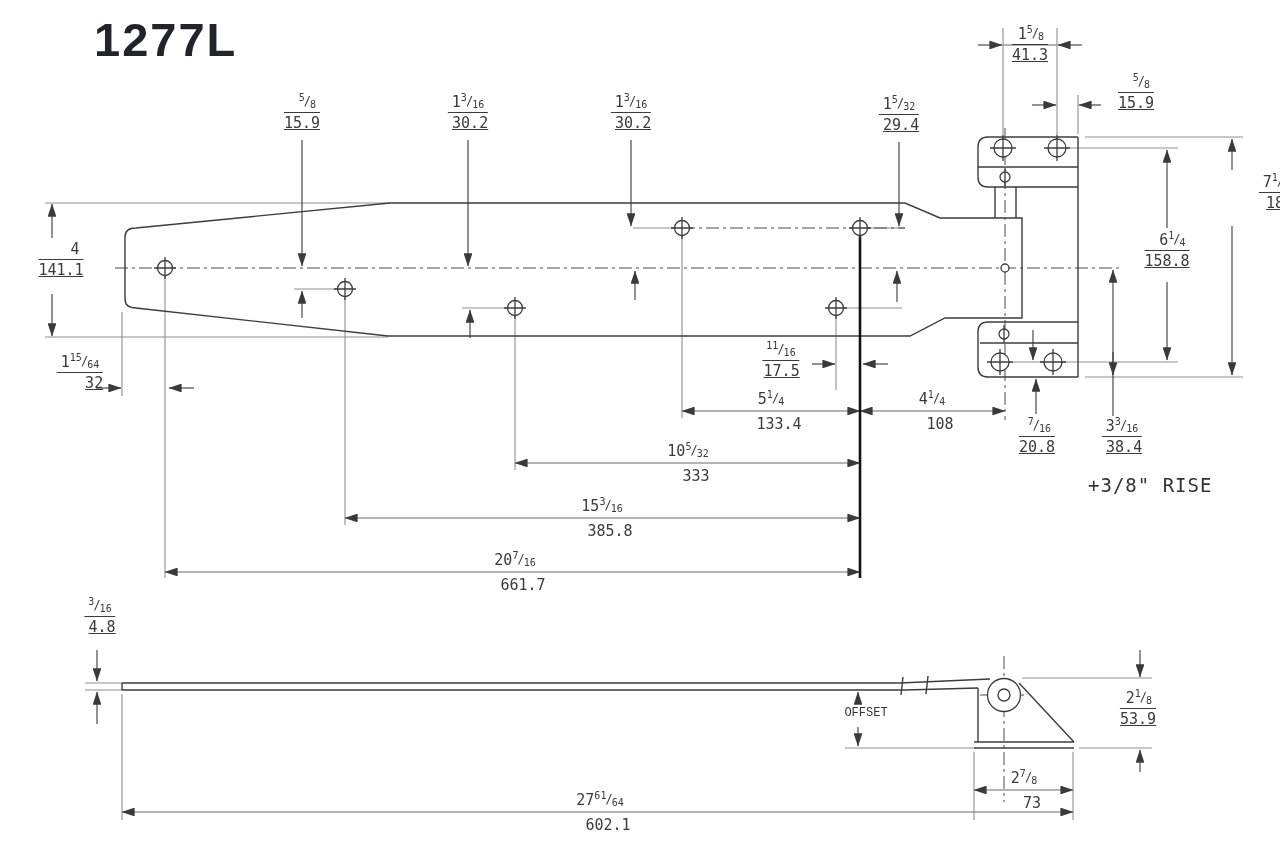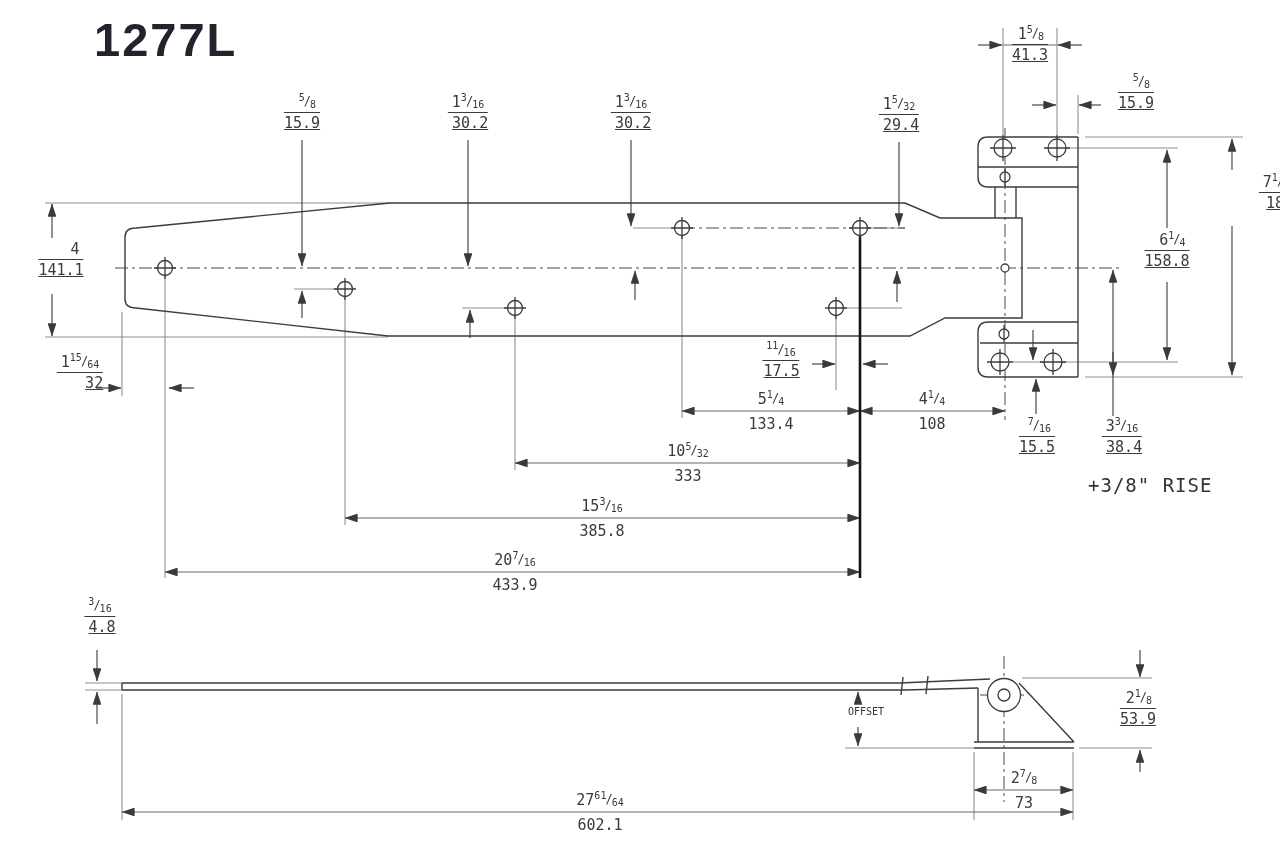--- a/index.html
+++ b/index.html
@@ -7,26 +7,26 @@
          font-family:"DejaVu Sans Mono", monospace;color:#3b3b3b;}
   #drawing{position:absolute;left:0;top:0;}
   .title{position:absolute;left:94px;top:12px;font-family:"Liberation Sans",sans-serif;
          font-weight:800;font-size:47px;letter-spacing:2px;color:#23232d;}
   .dim{font-size:15px;line-height:1.25;color:#3a3a3a;white-space:nowrap;}
   .stacked{position:absolute;transform:translateX(-50%);text-align:right;}
   .stacked .in{border-bottom:1.5px solid #3a3a3a;padding:0 4px 0 4px;}
   .stacked .mm{padding-top:1px;text-decoration:underline;}
   .online{position:absolute;width:0;}
   .online .in{position:absolute;bottom:2px;left:0;transform:translateX(-50%);text-align:right;}
-  .online .mm{position:absolute;top:4px;left:0;transform:translateX(-50%);text-align:right;}
+  .online .mm{position:absolute;top:4px;left:8px;transform:translateX(-50%);text-align:right;}
   .fn{font-size:10px;vertical-align:6px;}
   .fd{font-size:10px;vertical-align:-1px;}
   .fsl{font-size:12px;vertical-align:2px;margin:0 -1px;}
   .note{position:absolute;font-size:19px;letter-spacing:1px;color:#333;}
-  .tiny{position:absolute;font-size:10px;letter-spacing:0;color:#333;transform:translateX(-50%);}
+  .tiny{position:absolute;font-size:12px;letter-spacing:0;color:#333;transform:translateX(-50%);font-family:Liberation Mono, monospace;}
 </style>
 </head>
 <body>
 
 <div id="stage">
 
   <svg id="drawing" width="1280" height="864" viewBox="0 0 1280 864">
     <defs>
       <marker id="ar" viewBox="0 0 12 8" refX="11.5" refY="4" markerWidth="12" markerHeight="8" orient="auto-start-reverse">
         <path d="M0,0 L12,4 L0,8 Z" fill="#3a3a3a"></path>
@@ -241,21 +241,21 @@
   <div class="dim stacked" style="left:1276px;top:172px">
     <div class="in">7<span class="fn">1</span><span class="fsl">/</span><span class="fd">8</span></div>
     <div class="mm">181</div>
   </div>
   <div class="dim stacked" style="left:1167px;top:230px">
     <div class="in">6<span class="fn">1</span><span class="fsl">/</span><span class="fd">4</span></div>
     <div class="mm">158.8</div>
   </div>
   <div class="dim stacked" style="left:1037px;top:416px">
     <div class="in"><span class="fn">7</span><span class="fsl">/</span><span class="fd">16</span></div>
-    <div class="mm">15.5</div>
+    <div class="mm">20.8</div>
   </div>
   <div class="dim stacked" style="left:1122px;top:416px">
     <div class="in">3<span class="fn">3</span><span class="fsl">/</span><span class="fd">16</span></div>
     <div class="mm">38.4</div>
   </div>
   <div class="note" style="left:1088px;top:474px">+3/8" RISE</div>
 
   <div class="dim stacked" style="left:61px;top:240px">
     <div class="in">4</div>
     <div class="mm">141.1</div>
@@ -280,21 +280,21 @@
   <div class="dim online" style="left:688px;top:463px">
     <div class="in">10<span class="fn">5</span><span class="fsl">/</span><span class="fd">32</span></div>
     <div class="mm">333</div>
   </div>
   <div class="dim online" style="left:602px;top:518px">
     <div class="in">15<span class="fn">3</span><span class="fsl">/</span><span class="fd">16</span></div>
     <div class="mm">385.8</div>
   </div>
   <div class="dim online" style="left:515px;top:572px">
     <div class="in">20<span class="fn">7</span><span class="fsl">/</span><span class="fd">16</span></div>
-    <div class="mm">433.9</div>
+    <div class="mm">661.7</div>
   </div>
 
   <div class="dim stacked" style="left:100px;top:596px">
     <div class="in"><span class="fn">3</span><span class="fsl">/</span><span class="fd">16</span></div>
     <div class="mm">4.8</div>
   </div>
   <div class="tiny" style="left:866px;top:706px">OFFSET</div>
   <div class="dim stacked" style="left:1138px;top:688px">
     <div class="in">2<span class="fn">1</span><span class="fsl">/</span><span class="fd">8</span></div>
     <div class="mm">53.9</div>

